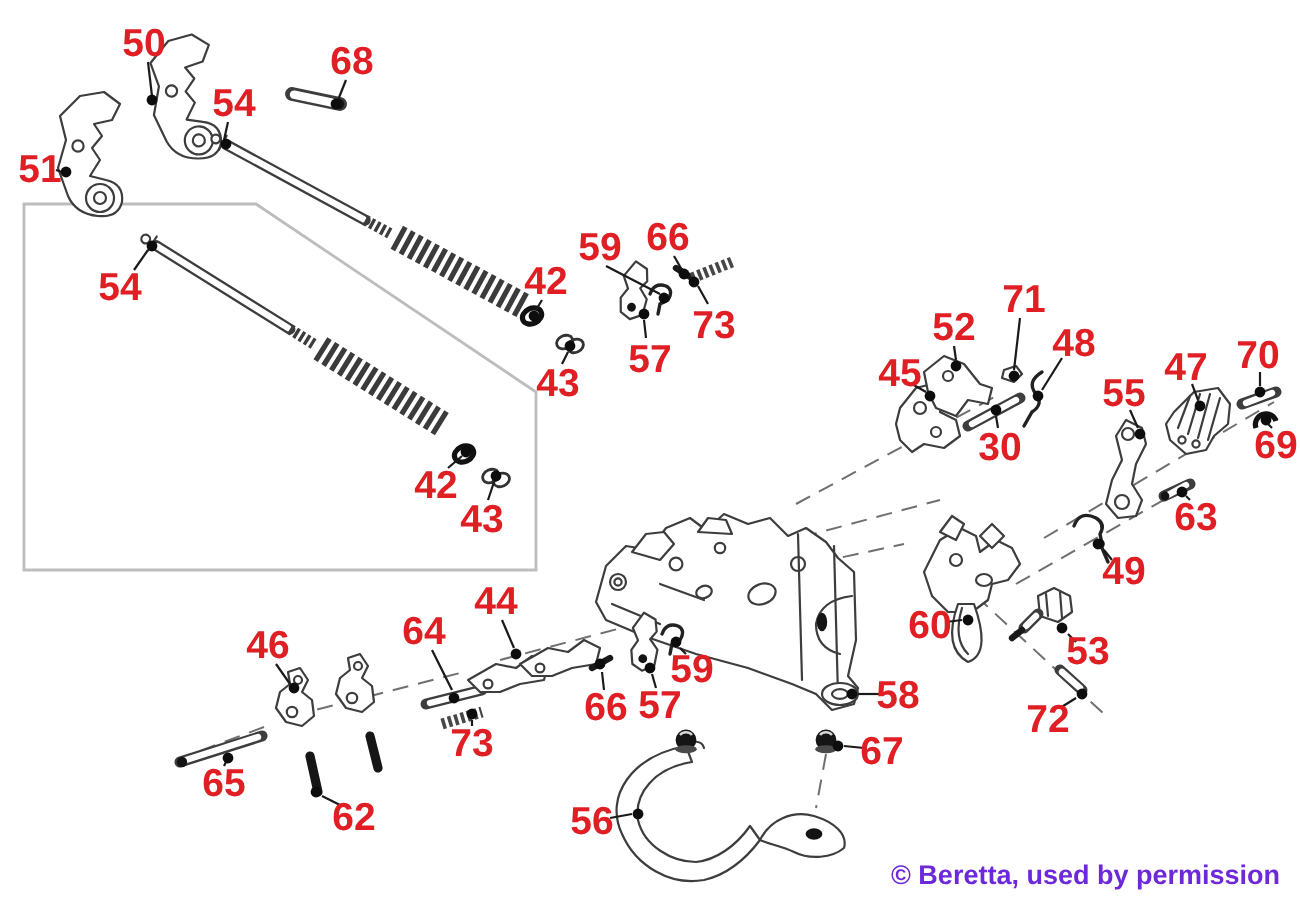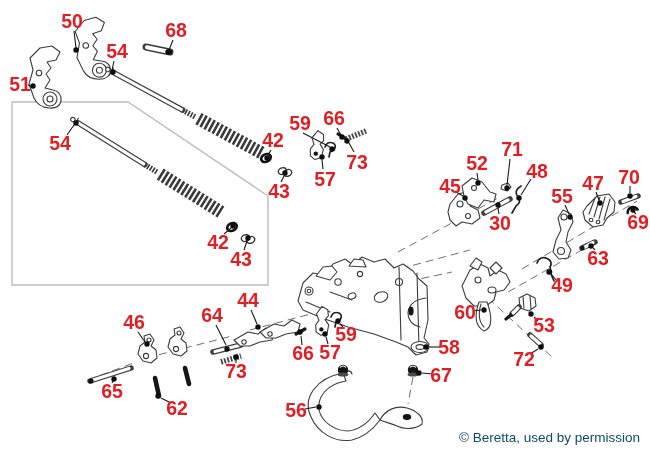--- a/index.html
+++ b/index.html
@@ -19,21 +19,21 @@
   .hpin { stroke:#474747; stroke-width:5.5; stroke-dasharray:1.8 1.5; fill:none; }
   .dpin { stroke:#191919; stroke-width:3.2; stroke-linecap:round; fill:none; }
   .wire { fill:none; stroke:#222; stroke-width:1.7; stroke-linecap:round; }
   .box  { fill:none; stroke:var(--inset-border,#bdbdbd); stroke-width:1.4; }
 
   .plabel { font-family:"Liberation Sans", sans-serif; font-weight:700; font-size:19.5px;
             fill:var(--label-red,#e01f24); text-anchor:middle; }
   .leader { stroke:#1a1a1a; stroke-width:1.1; fill:none; }
   .ldot   { fill:#0d0d0d; }
 
-  .copyright { position:absolute; right:10px; bottom:5px; font-size:13.5px; color:#0c4a6e; }
+  .copyright { position:absolute; right:10px; bottom:5px; font-size:13.5px; color:#6d28d9;font-weight:bold; }
 </style>
 </head>
 <body>
 
 <div class="stage">
   <svg width="650" height="450" viewBox="0 0 650 450">
     <defs>
       <g id="hammer-shape">
         <path class="ln" d="M14,2 L26,0 L34,6 L30,14 L21,16 L25,22 L20,28 L24,34 L19,42 L27,44 Q36,46 35,55 Q33,63 23,62 Q12,61 8,52 L3,38 L7,24 L4,12 Z"></path>
         <circle class="st" cx="24" cy="53" r="7"></circle>

